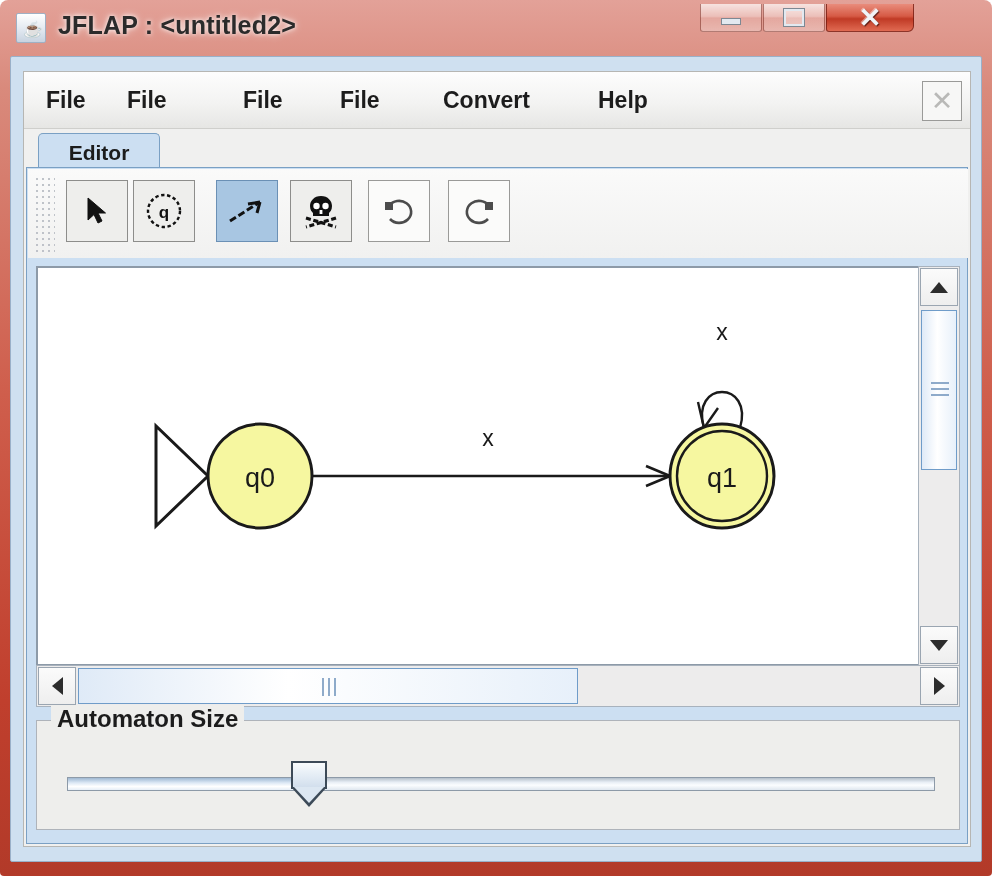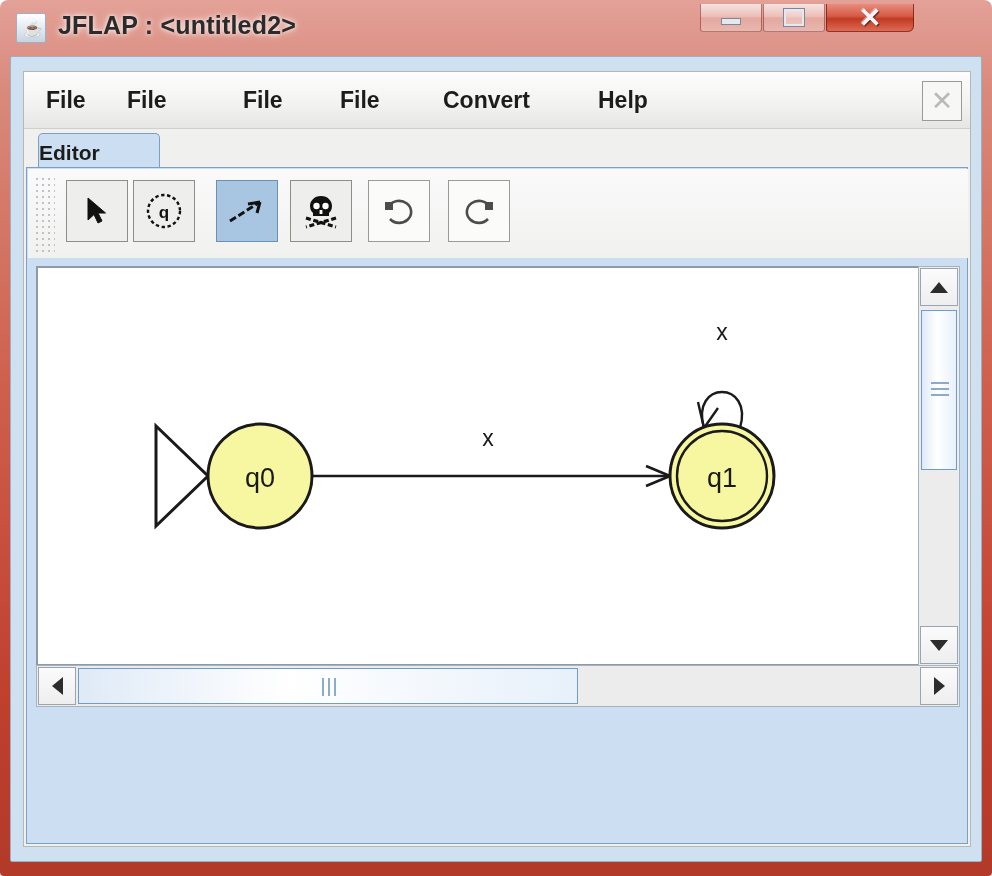--- a/index.html
+++ b/index.html
@@ -175,20 +175,21 @@
     width: 122px; height: 40px;
     background: #ccdff2;
     border: 1px solid #7aa0c4;
     border-bottom: none;
     border-radius: 5px 5px 0 0;
     box-sizing: border-box;
   }
   #tab-editor .lbl {
     position: absolute;
     left: 0; right: 0; top: 7px;
+    text-align: center;
     font-size: 21px;
     font-weight: bold;
     color: #1c1c1c;
   }
 
   
   #editor-panel {
     position: absolute;
     left: 2px; top: 95px;
     width: 942px; height: 677px;
@@ -503,17 +504,28 @@
               <line x1="244" y1="9" x2="244" y2="27" stroke="#7396bd" stroke-width="1.6"></line>
               <line x1="250" y1="9" x2="250" y2="27" stroke="#7396bd" stroke-width="1.6"></line>
               <line x1="256" y1="9" x2="256" y2="27" stroke="#7396bd" stroke-width="1.6"></line>
             </svg>
           </div>
           <div class="sb-btn" style="right:2px; top:2px; width:38px; height:38px;">
             <span class="tri tri-right"></span>
           </div>
         </div>
 
+        <div id="size-group">
+          <div id="size-title">Automaton Size</div>
+          <div id="size-slider-track">
+            <div id="size-slider-fill"></div>
+          </div>
+          <div id="size-slider-thumb">
+            <div class="body"></div>
+            <div class="point"></div>
+            <div class="point-in"></div>
+          </div>
+        </div>
 
       </div>
     </div>
   </div>
 </div>
 
 </body></html>

